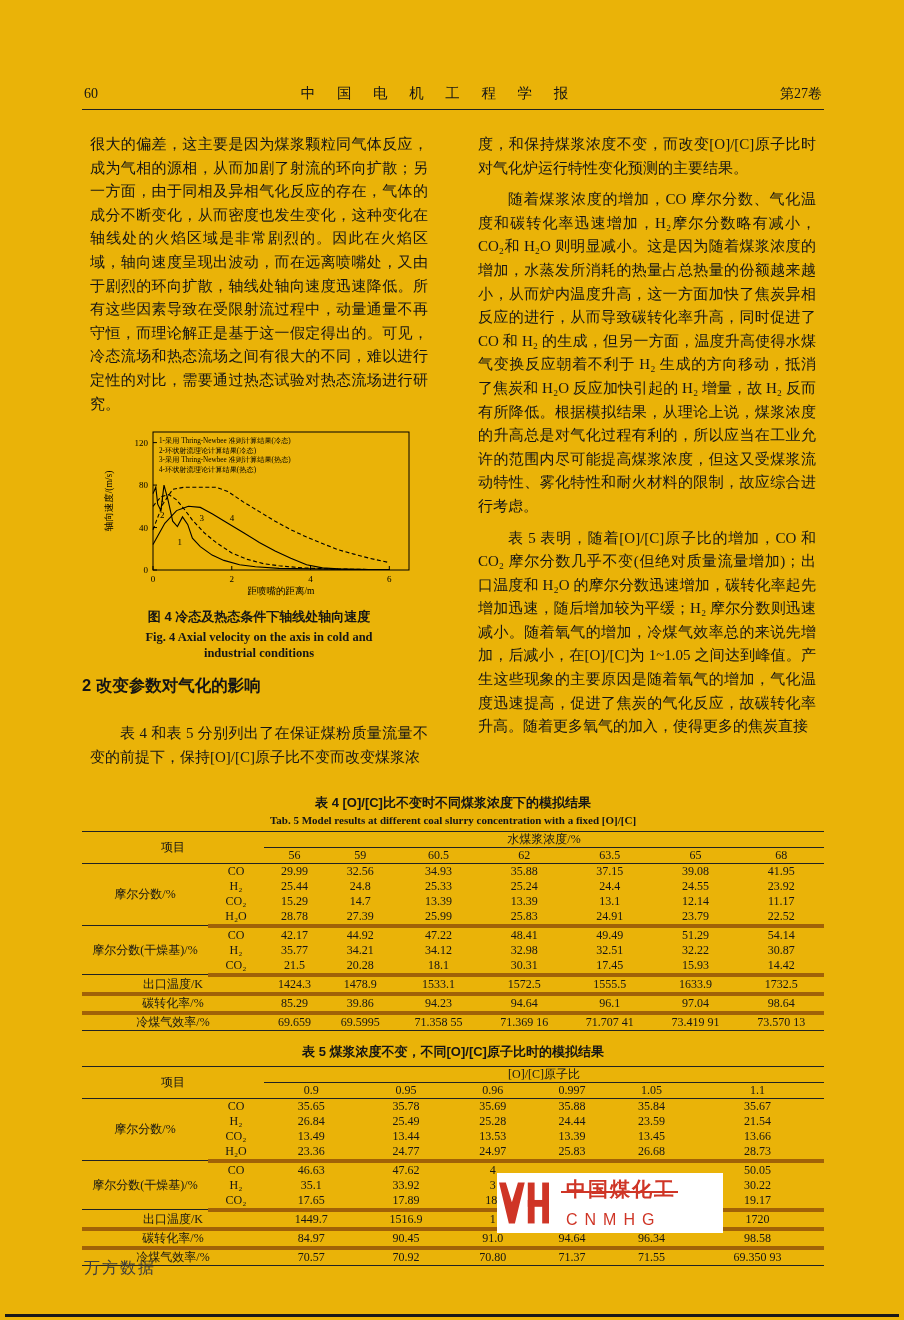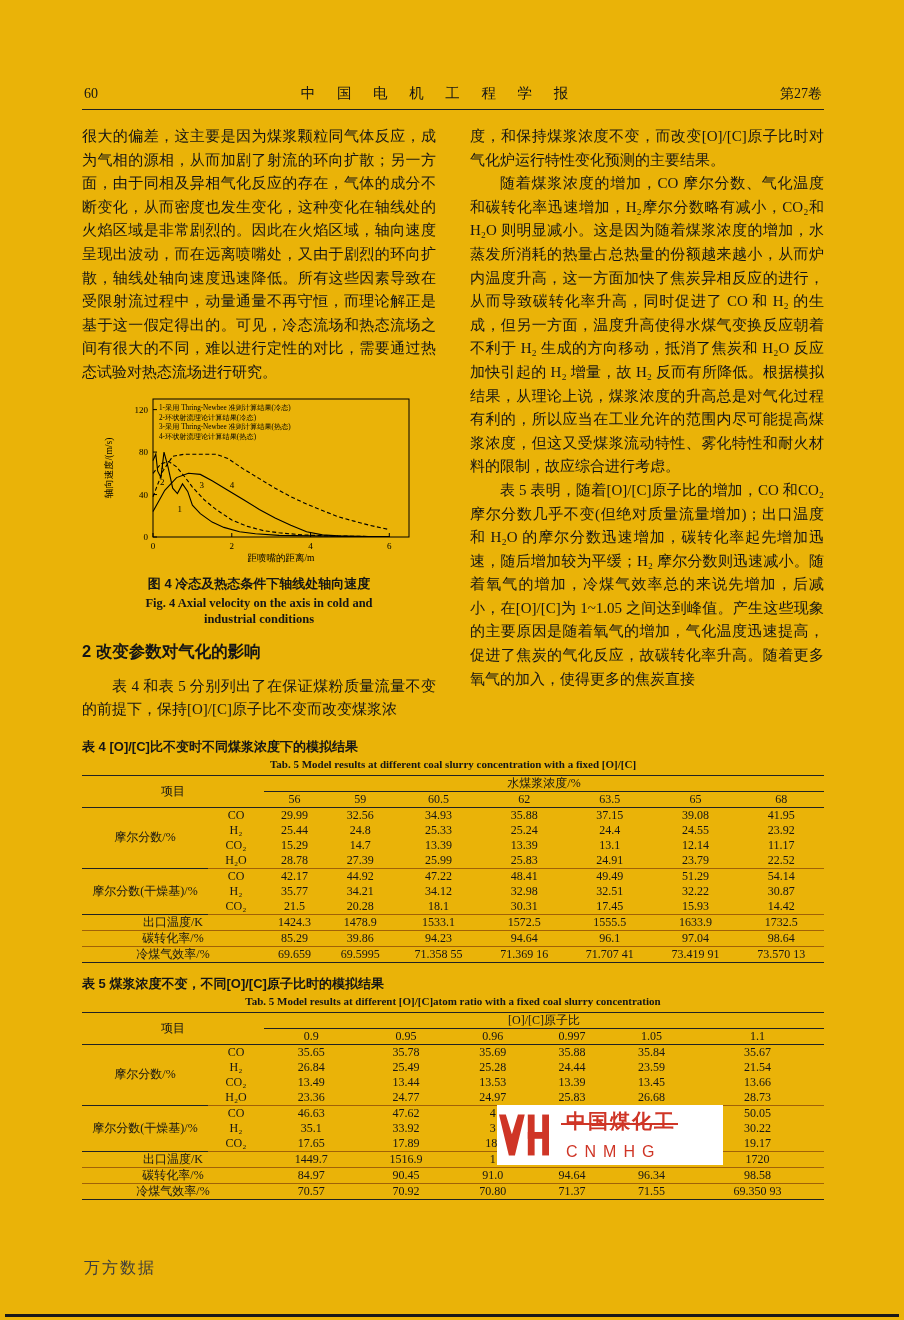--- a/index.html
+++ b/index.html
@@ -4,38 +4,38 @@
 <style>
   html,body{margin:0;padding:0;background:#e9e9e9;}
   .page{width:904px;height:1320px;background:#eab308;position:relative;overflow:hidden;
         font-family:"Liberation Serif","DejaVu Serif",serif;color:#151515;margin:0 auto;}
   .content{position:absolute;left:82px;top:84px;width:742px;}
   .pg-header{display:flex;justify-content:space-between;align-items:baseline;
              font-size:14px;padding:0 2px 6px 2px;border-bottom:1.5px solid #222;}
   .pg-header .journal{letter-spacing:9px;font-size:14.5px;}
   .columns{display:flex;gap:34px;margin-top:15px;}
   .col{width:354px;font-size:15px;line-height:23.6px;text-align:justify;}
-  p.para{margin:0;}
+  p.para{margin:8px;}
   p.indent{text-indent:2em;}
   .figure{margin:6px 0 2px;text-align:center;}
   .figure svg{display:block;margin:0 auto;}
   .fig-cap-zh{font-family:"Liberation Sans","DejaVu Sans",sans-serif;font-weight:bold;font-size:13px;margin-top:3px;}
   .fig-cap-en{font-weight:bold;font-size:12.5px;line-height:16px;}
-  .section-heading{font-family:"Liberation Sans","DejaVu Sans",sans-serif;font-size:16.5px;font-weight:bold;margin:13px 0 11px;}
+  .section-heading{font-family:"Liberation Sans","DejaVu Sans",sans-serif;font-size:16.5px;font-weight:bold;margin:13px 0 25px;}
   .tables{margin-top:16px;}
-  .tbl-title-zh{font-family:"Liberation Sans","DejaVu Sans",sans-serif;font-weight:bold;font-size:13px;}
+  .tbl-title-zh{text-align:center;font-family:"Liberation Sans","DejaVu Sans",sans-serif;font-weight:bold;font-size:13px;}
   .tbl-title-en{text-align:center;font-weight:bold;font-size:11px;margin-top:2px;}
   table.data{width:100%;border-collapse:collapse;margin-top:5px;
              border-top:1.5px solid #222;border-bottom:1.5px solid #222;font-size:12px;}
   table.data th,table.data td{font-weight:normal;text-align:center;padding:1px 2px;height:13px;line-height:13px;}
   table.data th.item-h{border-bottom:1px solid #222;}
   table.data th.group-h{border-bottom:1px solid #222;}
   table.data th.col-h{border-bottom:1px solid #222;}
   table.data td.glabel{border-bottom:1px solid #222;}
-  table.data tr.sep td{border-bottom:1px solid #a16207;}
+  table.data tr.sep td{border-bottom:4px solid #a16207;}
   .t5{position:relative;margin-top:12px;}
   .watermark{position:absolute;left:415px;top:130px;width:224px;height:60px;background:#fff;
              display:flex;align-items:center;gap:17px;padding-left:2px;z-index:4;}
   .wm-zh-wrap{position:relative;display:inline-block;}
   .wm-zh{color:#cf3526;font-size:20px;font-weight:bold;letter-spacing:2px;
          font-family:"Liberation Sans","DejaVu Sans",sans-serif;}
   .wm-strike{position:absolute;left:-5px;right:-2px;top:54%;height:2px;background:#cf3526;}
   .wm-en{color:#cf3526;font-size:16px;letter-spacing:7px;margin-top:8px;
          font-family:"Liberation Sans","DejaVu Sans",sans-serif;}
   .pg-footer{position:absolute;left:84px;top:1258px;font-size:16px;color:#3d3d3d;letter-spacing:2px;}
@@ -241,21 +241,20 @@
                 <td class="val">71.707 41</td>
                 <td class="val">73.419 91</td>
                 <td class="val">73.570 13</td>
               </tr>
             </tbody>
           </table>
       </div>
 
       <div class="tbl-block t5">
         <div class="tbl-title-zh">表 5  煤浆浓度不变，不同[O]/[C]原子比时的模拟结果</div>
-        <div class="tbl-title-en">Tab. 5   Model results at different [O]/[C]atom ratio with a fixed coal slurry concentration</div>
         <table class="data">
             <colgroup>
               <col style="width: 126px;">
               <col style="width: 56px;">
               <col>
               <col>
               <col>
               <col>
               <col>
               <col>

